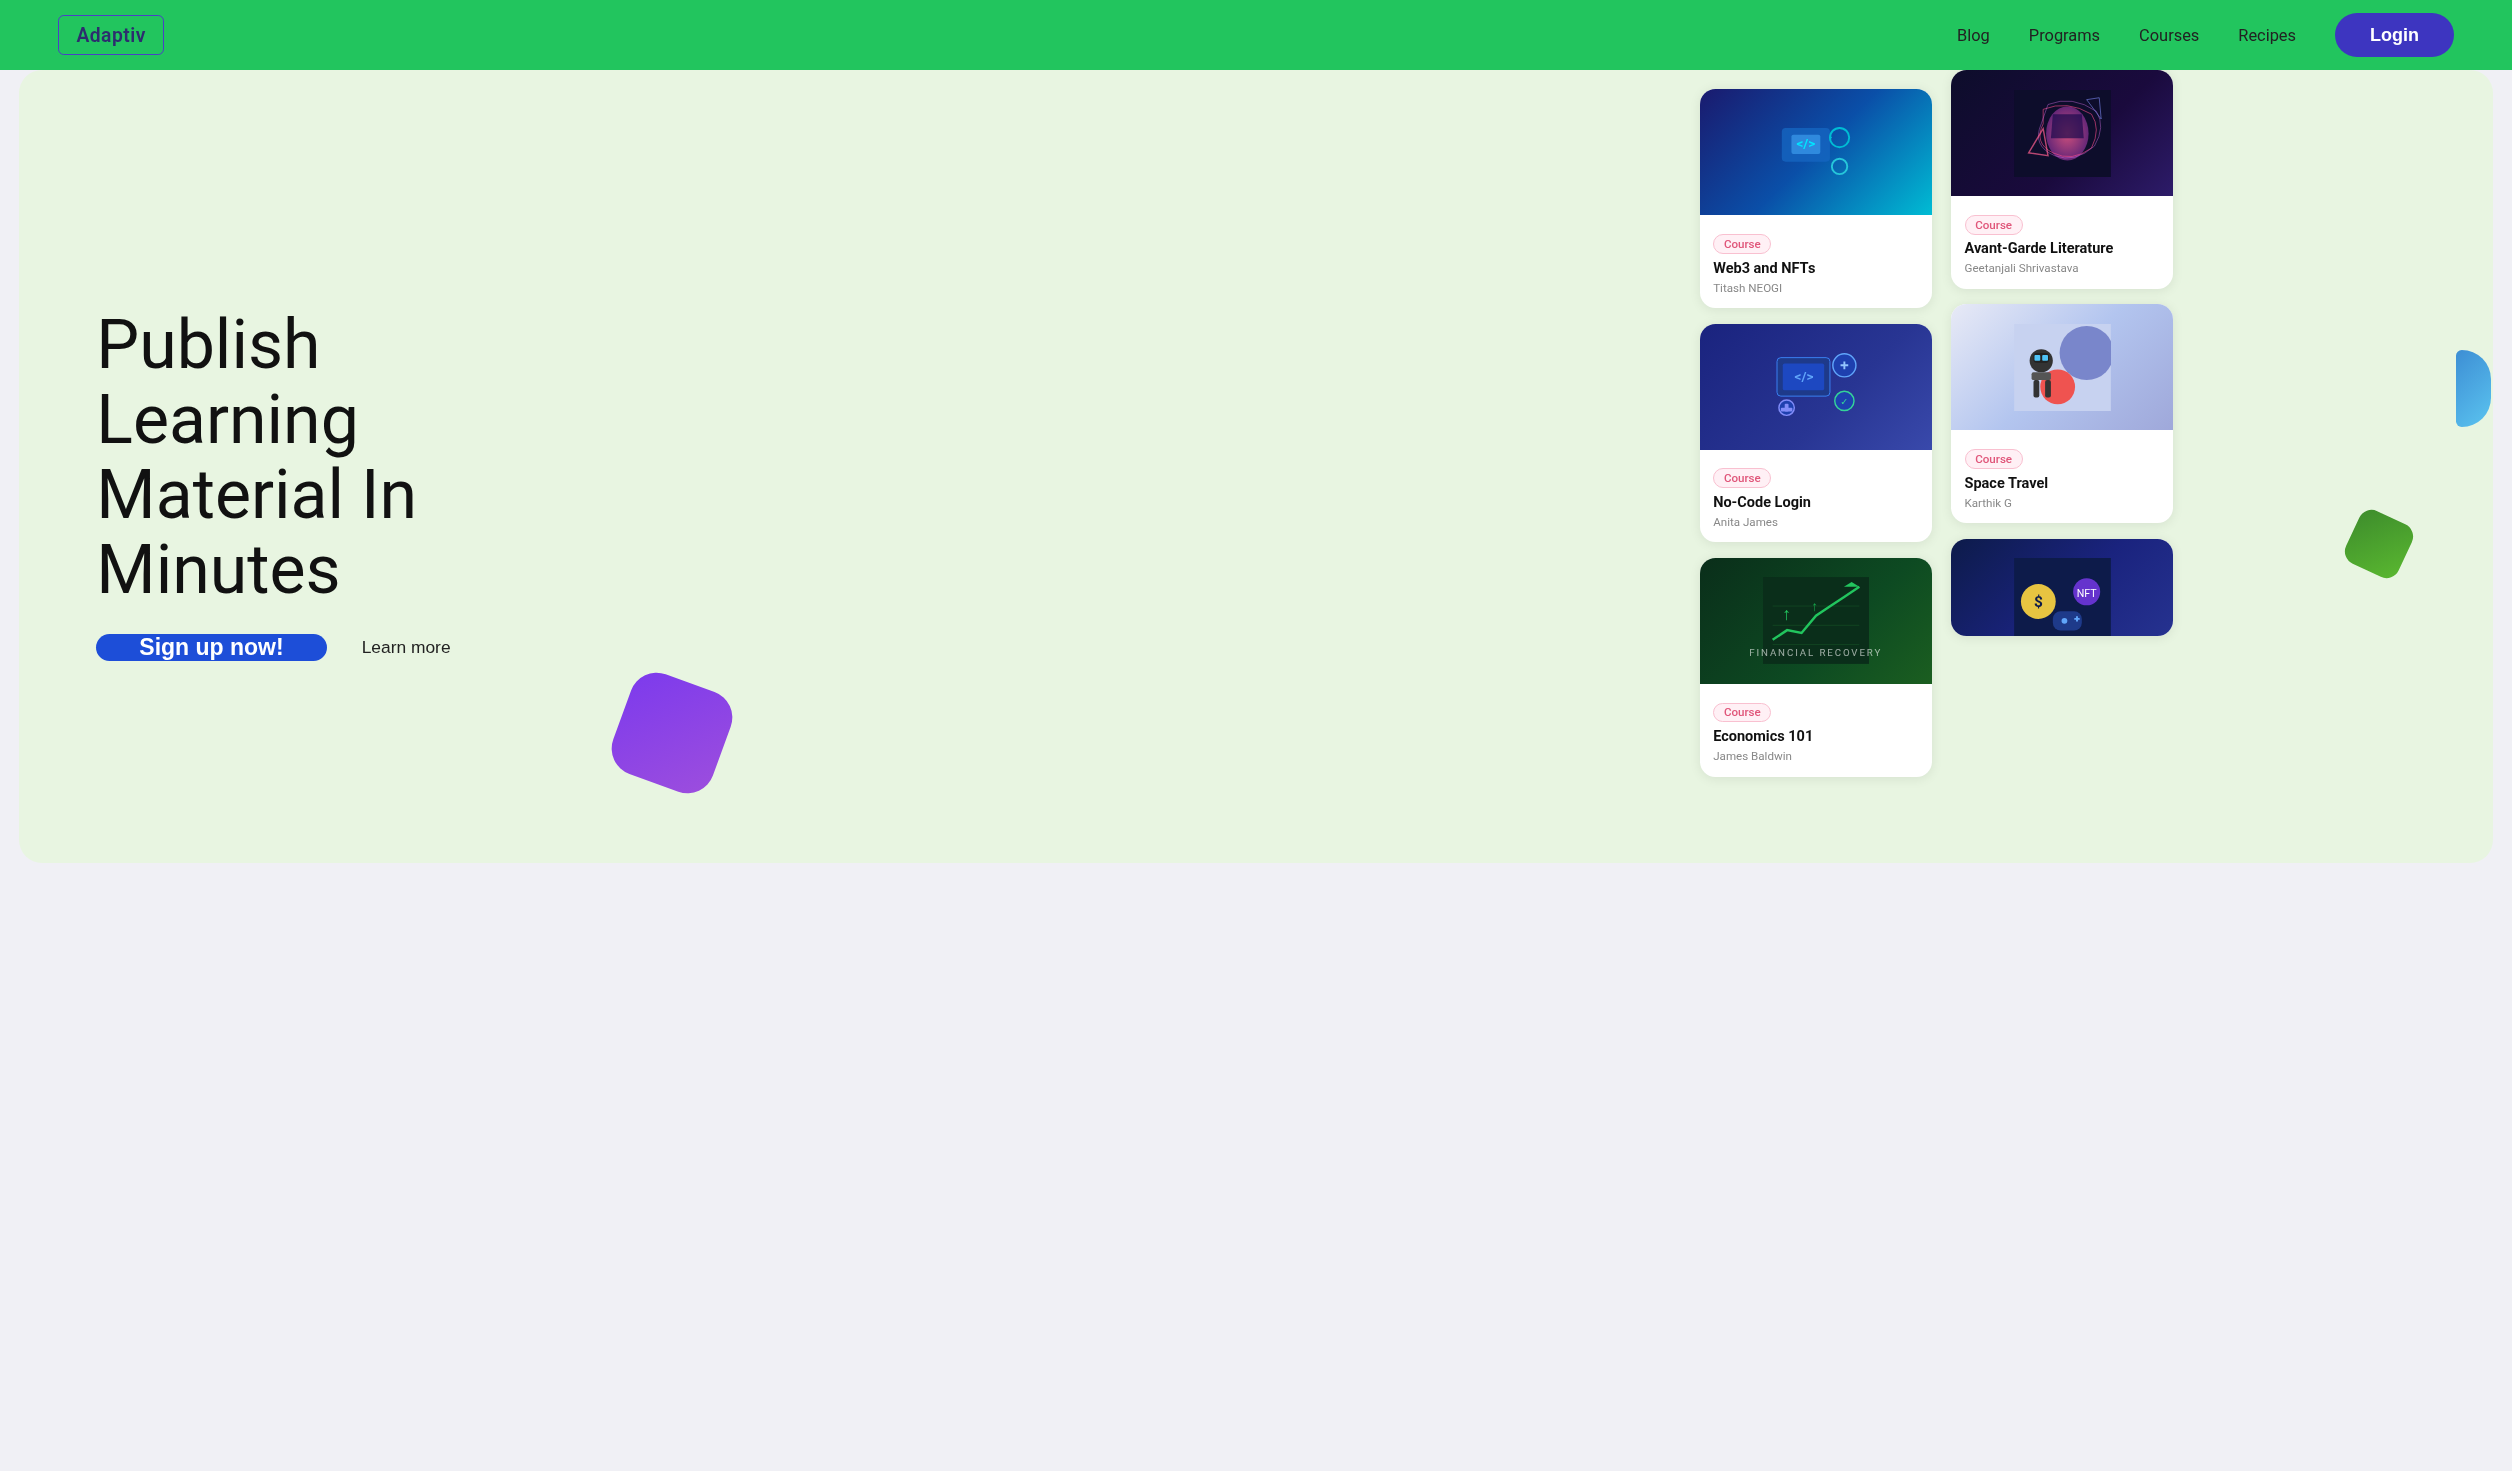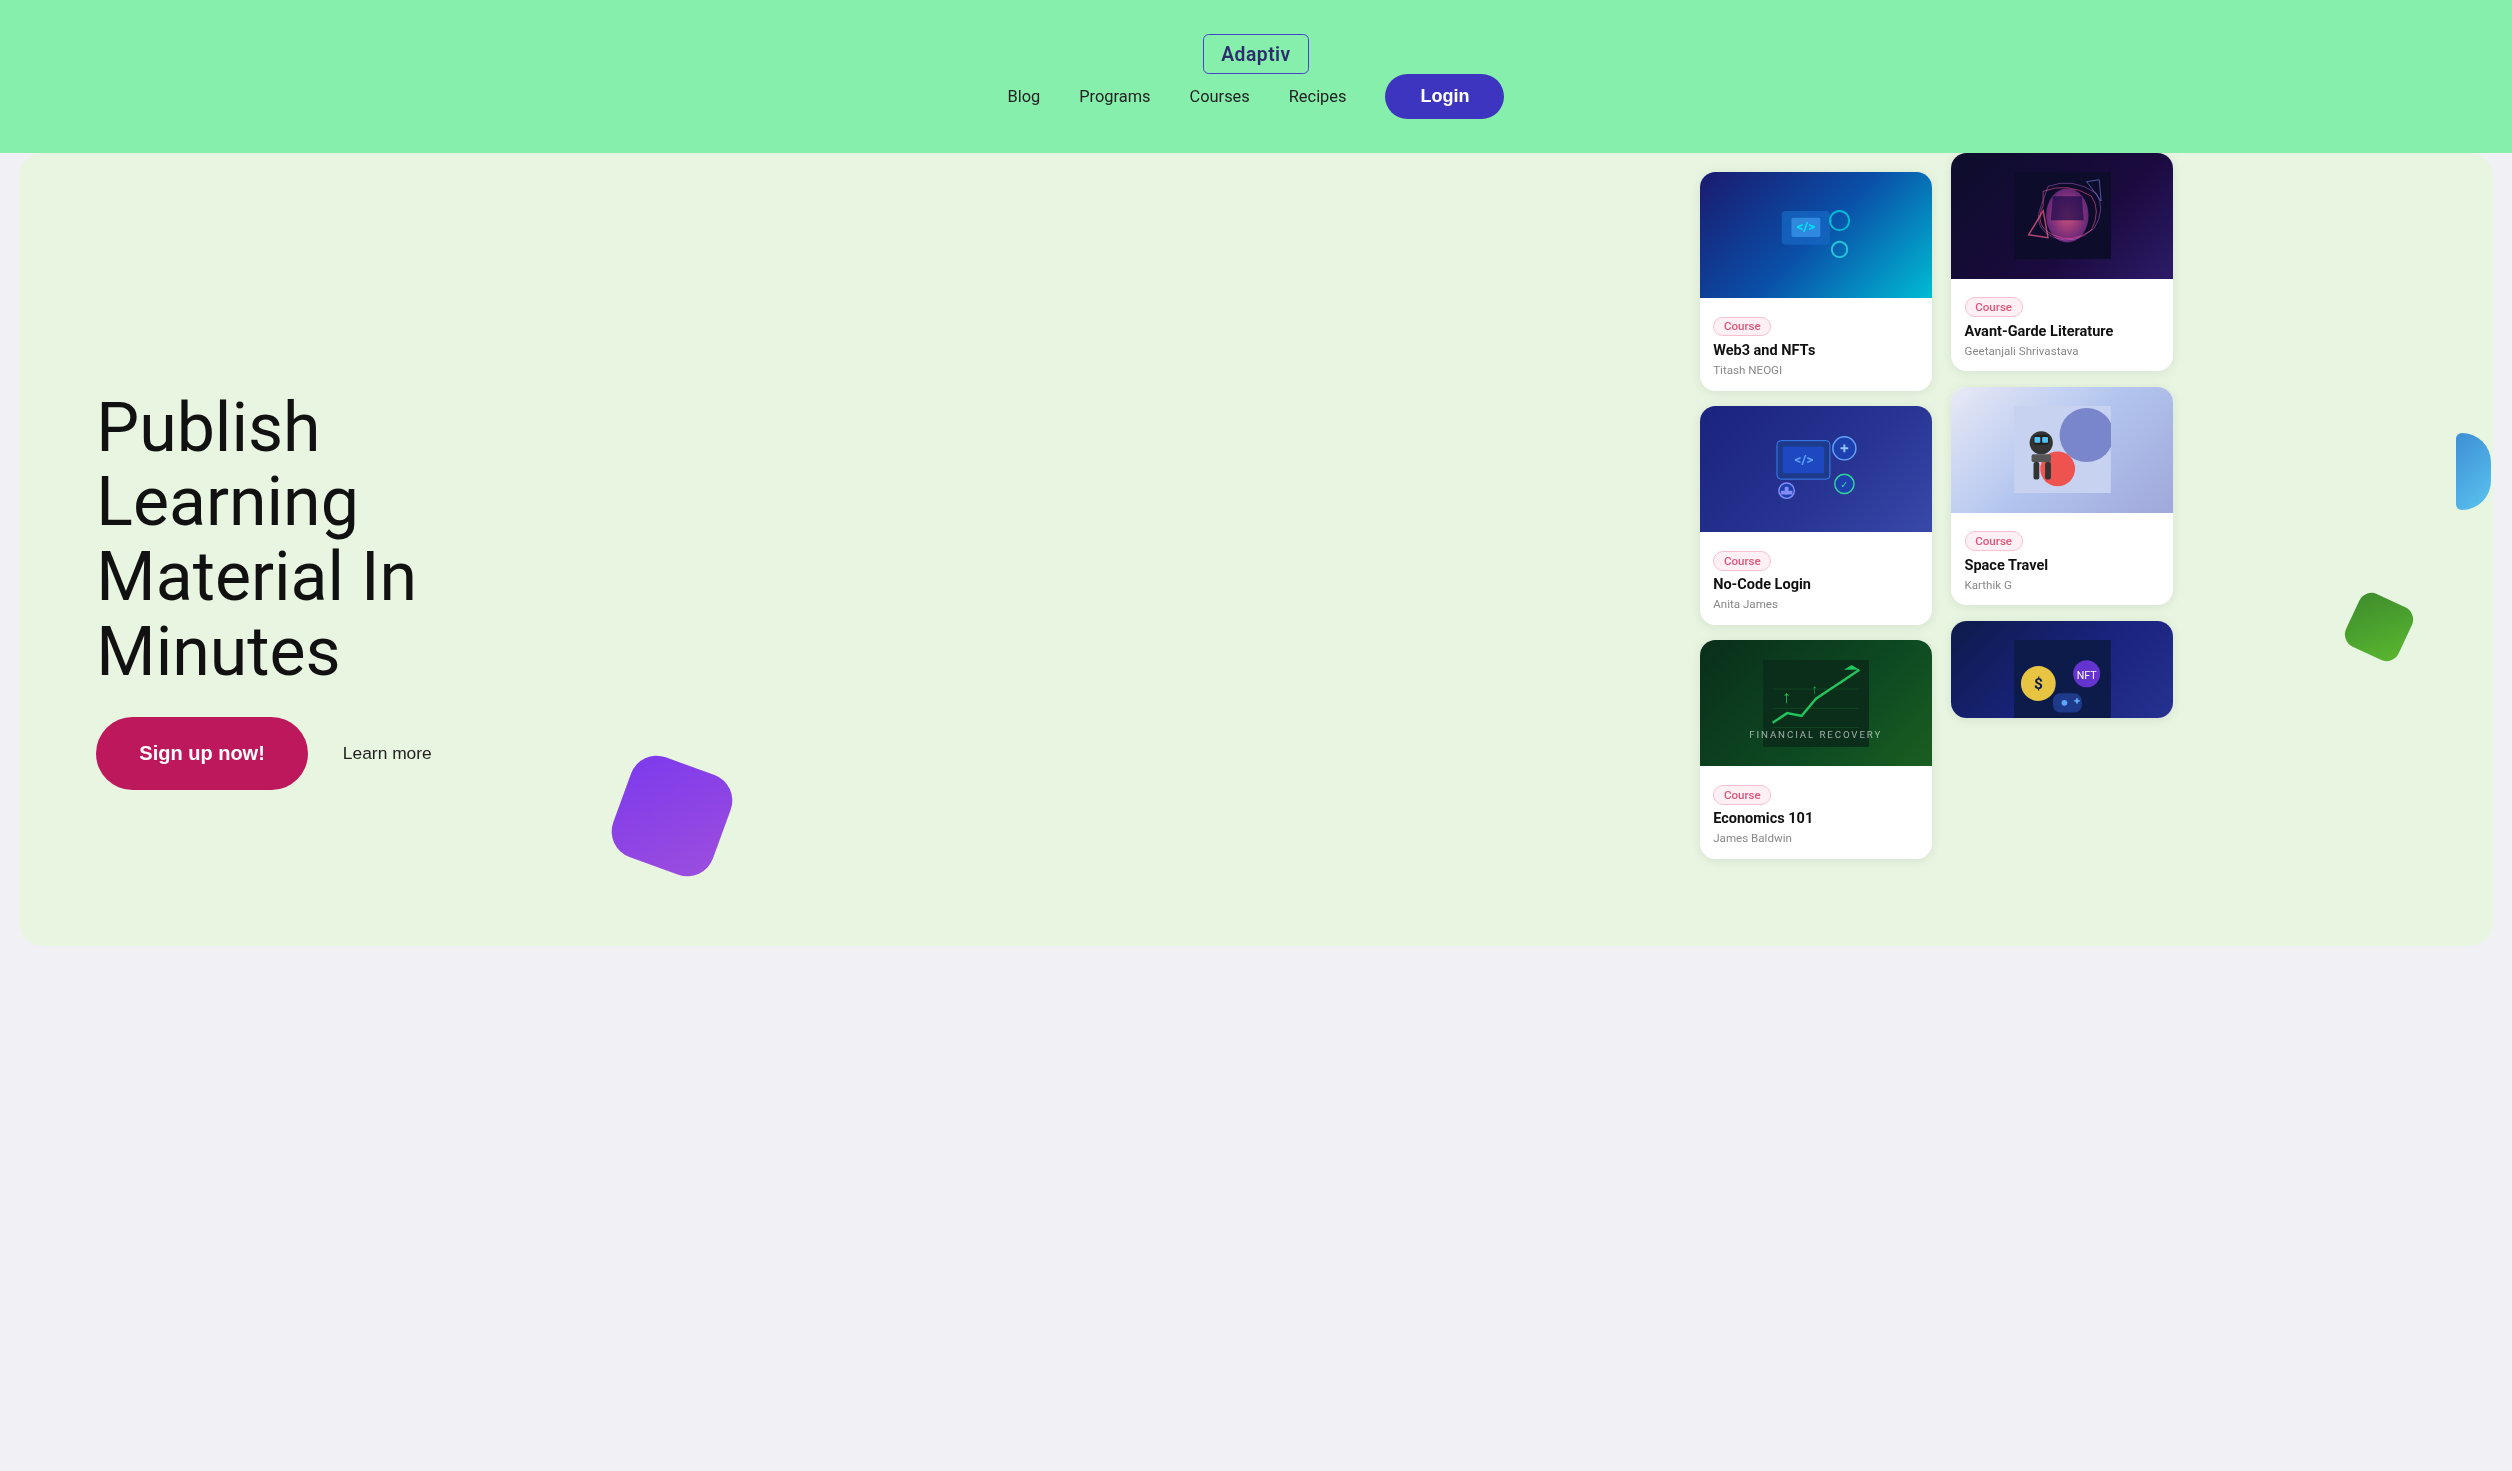--- a/index.html
+++ b/index.html
@@ -7,23 +7,22 @@
       font-family: -apple-system, BlinkMacSystemFont, 'Segoe UI', Roboto, sans-serif;
       background: #f0f0f5;
       min-height: 100vh;
     }
 
     
     nav {
       display: flex;
       align-items: center;
       justify-content: space-between;
-      padding: 34px 58px;
-      background: #86efac;
-      flex-direction: column;
+      padding: 13px 58px;
+      background: #22c55e;
     }
     .logo {
       border: 1.9px solid #4a3fc7;
       border-radius: 5.8px;
       padding: 7.7px 17.4px;
       font-size: 19.3px;
       font-weight: 600;
       color: #2d2d6e;
       letter-spacing: 0.5px;
     }
@@ -86,26 +85,26 @@
       max-width: 367px;
     }
 
     .hero-buttons {
       display: flex;
       align-items: center;
       gap: 35px;
     }
 
     .btn-signup {
-      background: #be185d;
+      background: #1d4ed8;
       color: white;
       border: none;
       border-radius: 48px;
-      padding: 25px 43px;
-      font-size: 20px;
+      padding: 0 43px;
+      font-size: 23px;
       font-weight: 700;
       cursor: pointer;
     }
 
     .btn-learn {
       font-size: 17.4px;
       color: #222;
       background: none;
       border: none;
       cursor: pointer;

